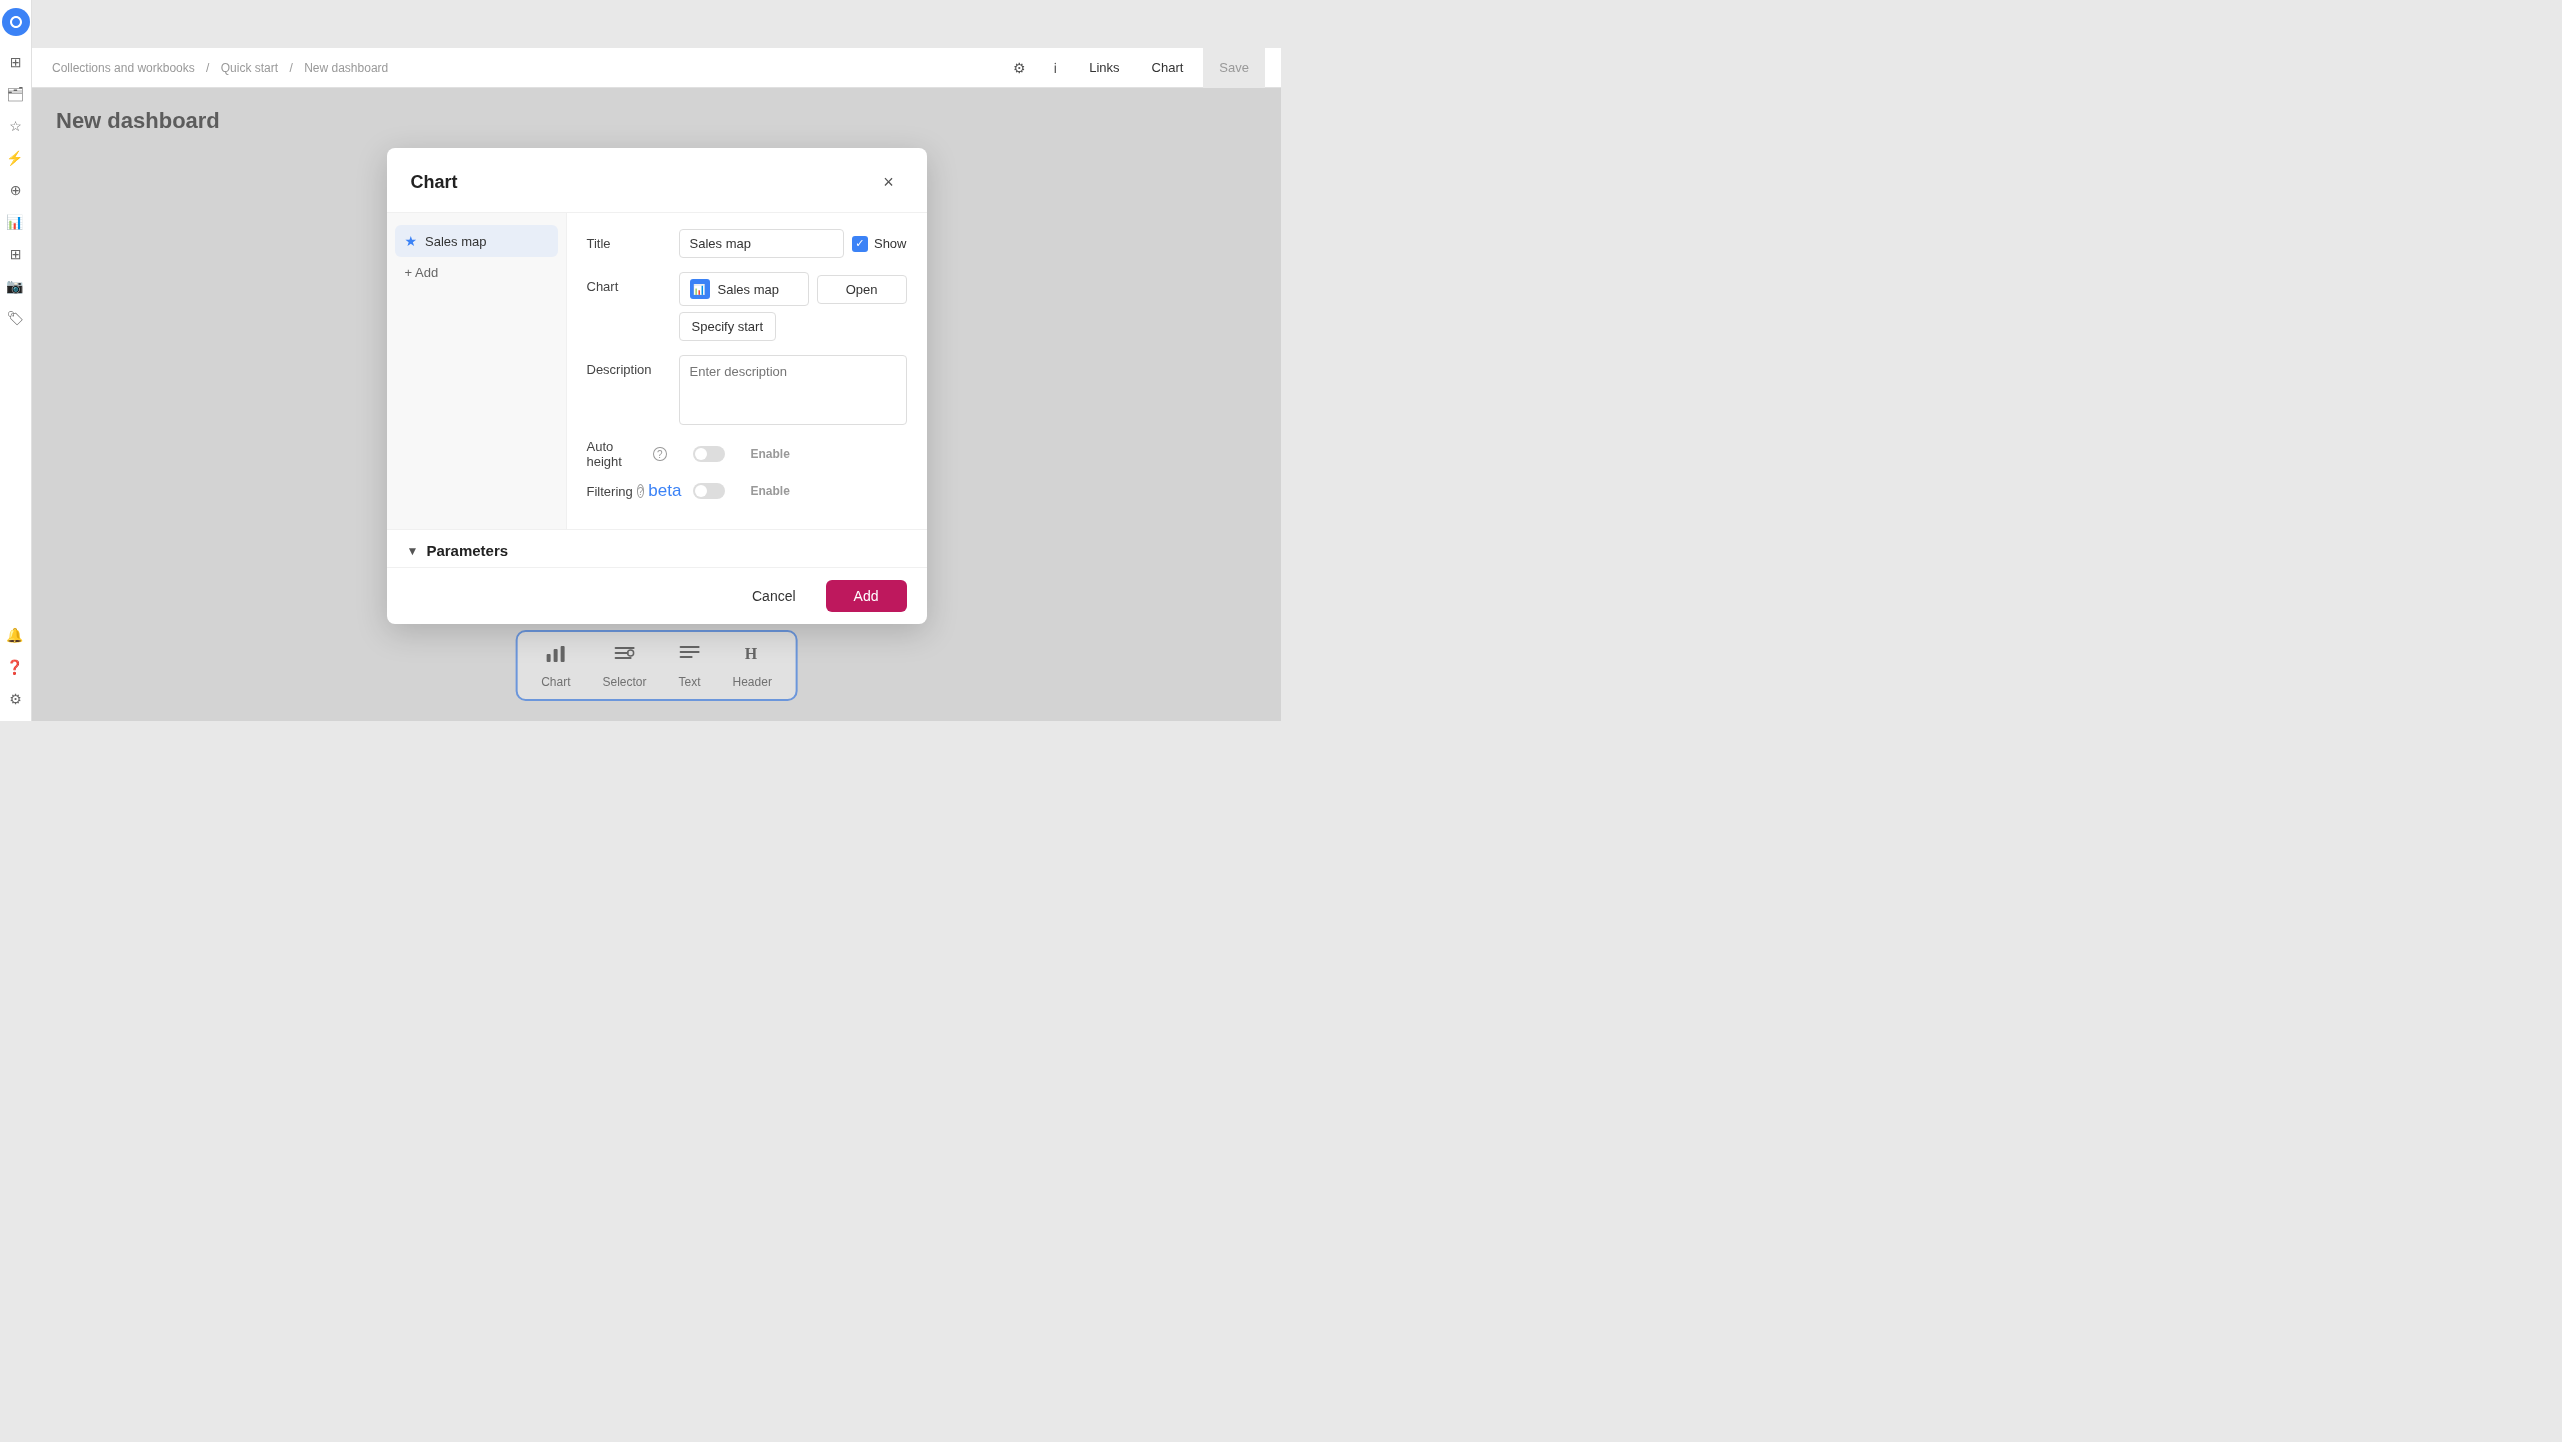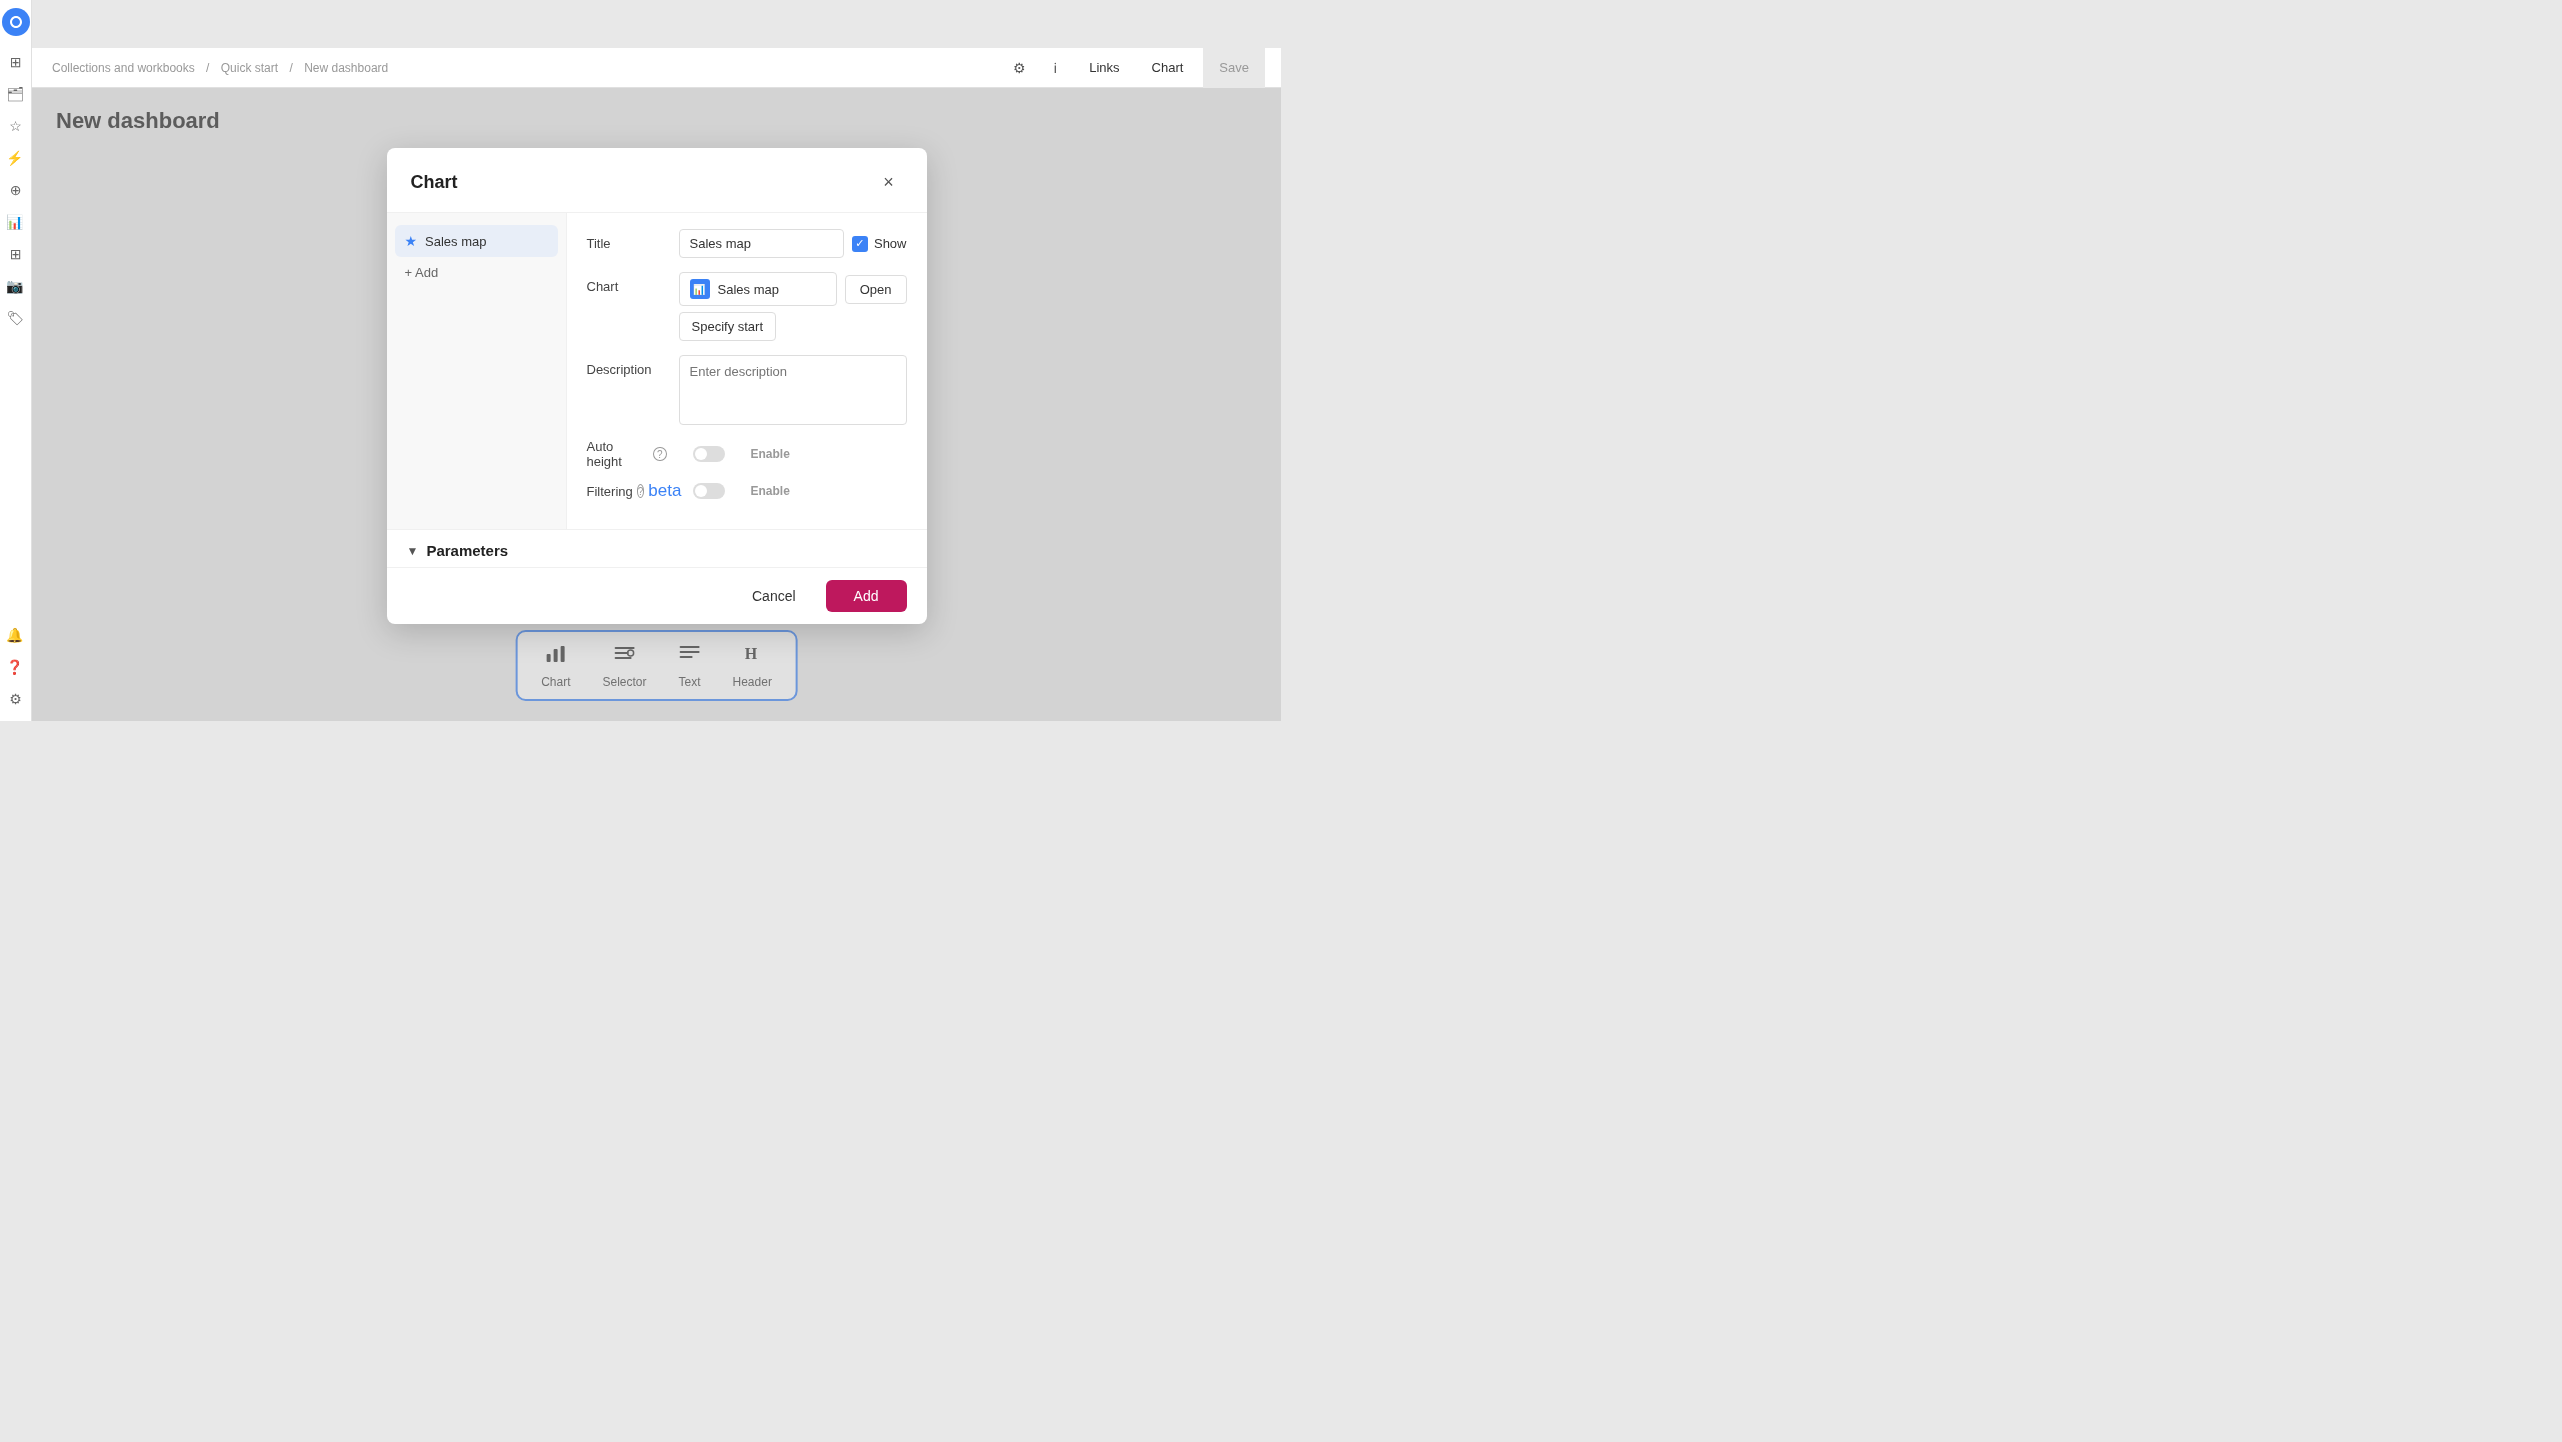--- a/index.html
+++ b/index.html
@@ -284,21 +284,21 @@
       background: #3b82f6;
       border-radius: 3px;
       display: flex;
       align-items: center;
       justify-content: center;
       color: white;
       font-size: 10px;
       flex-shrink: 0;
     }
     .open-btn {
-      padding: 6px 14px;
+      padding: 6px 28px;
       border: 1px solid #ddd;
       border-radius: 4px;
       background: #fff;
       font-size: 13px;
       color: #333;
       cursor: pointer;
       white-space: nowrap;
     }
     .specify-link-btn {
       padding: 6px 12px;

